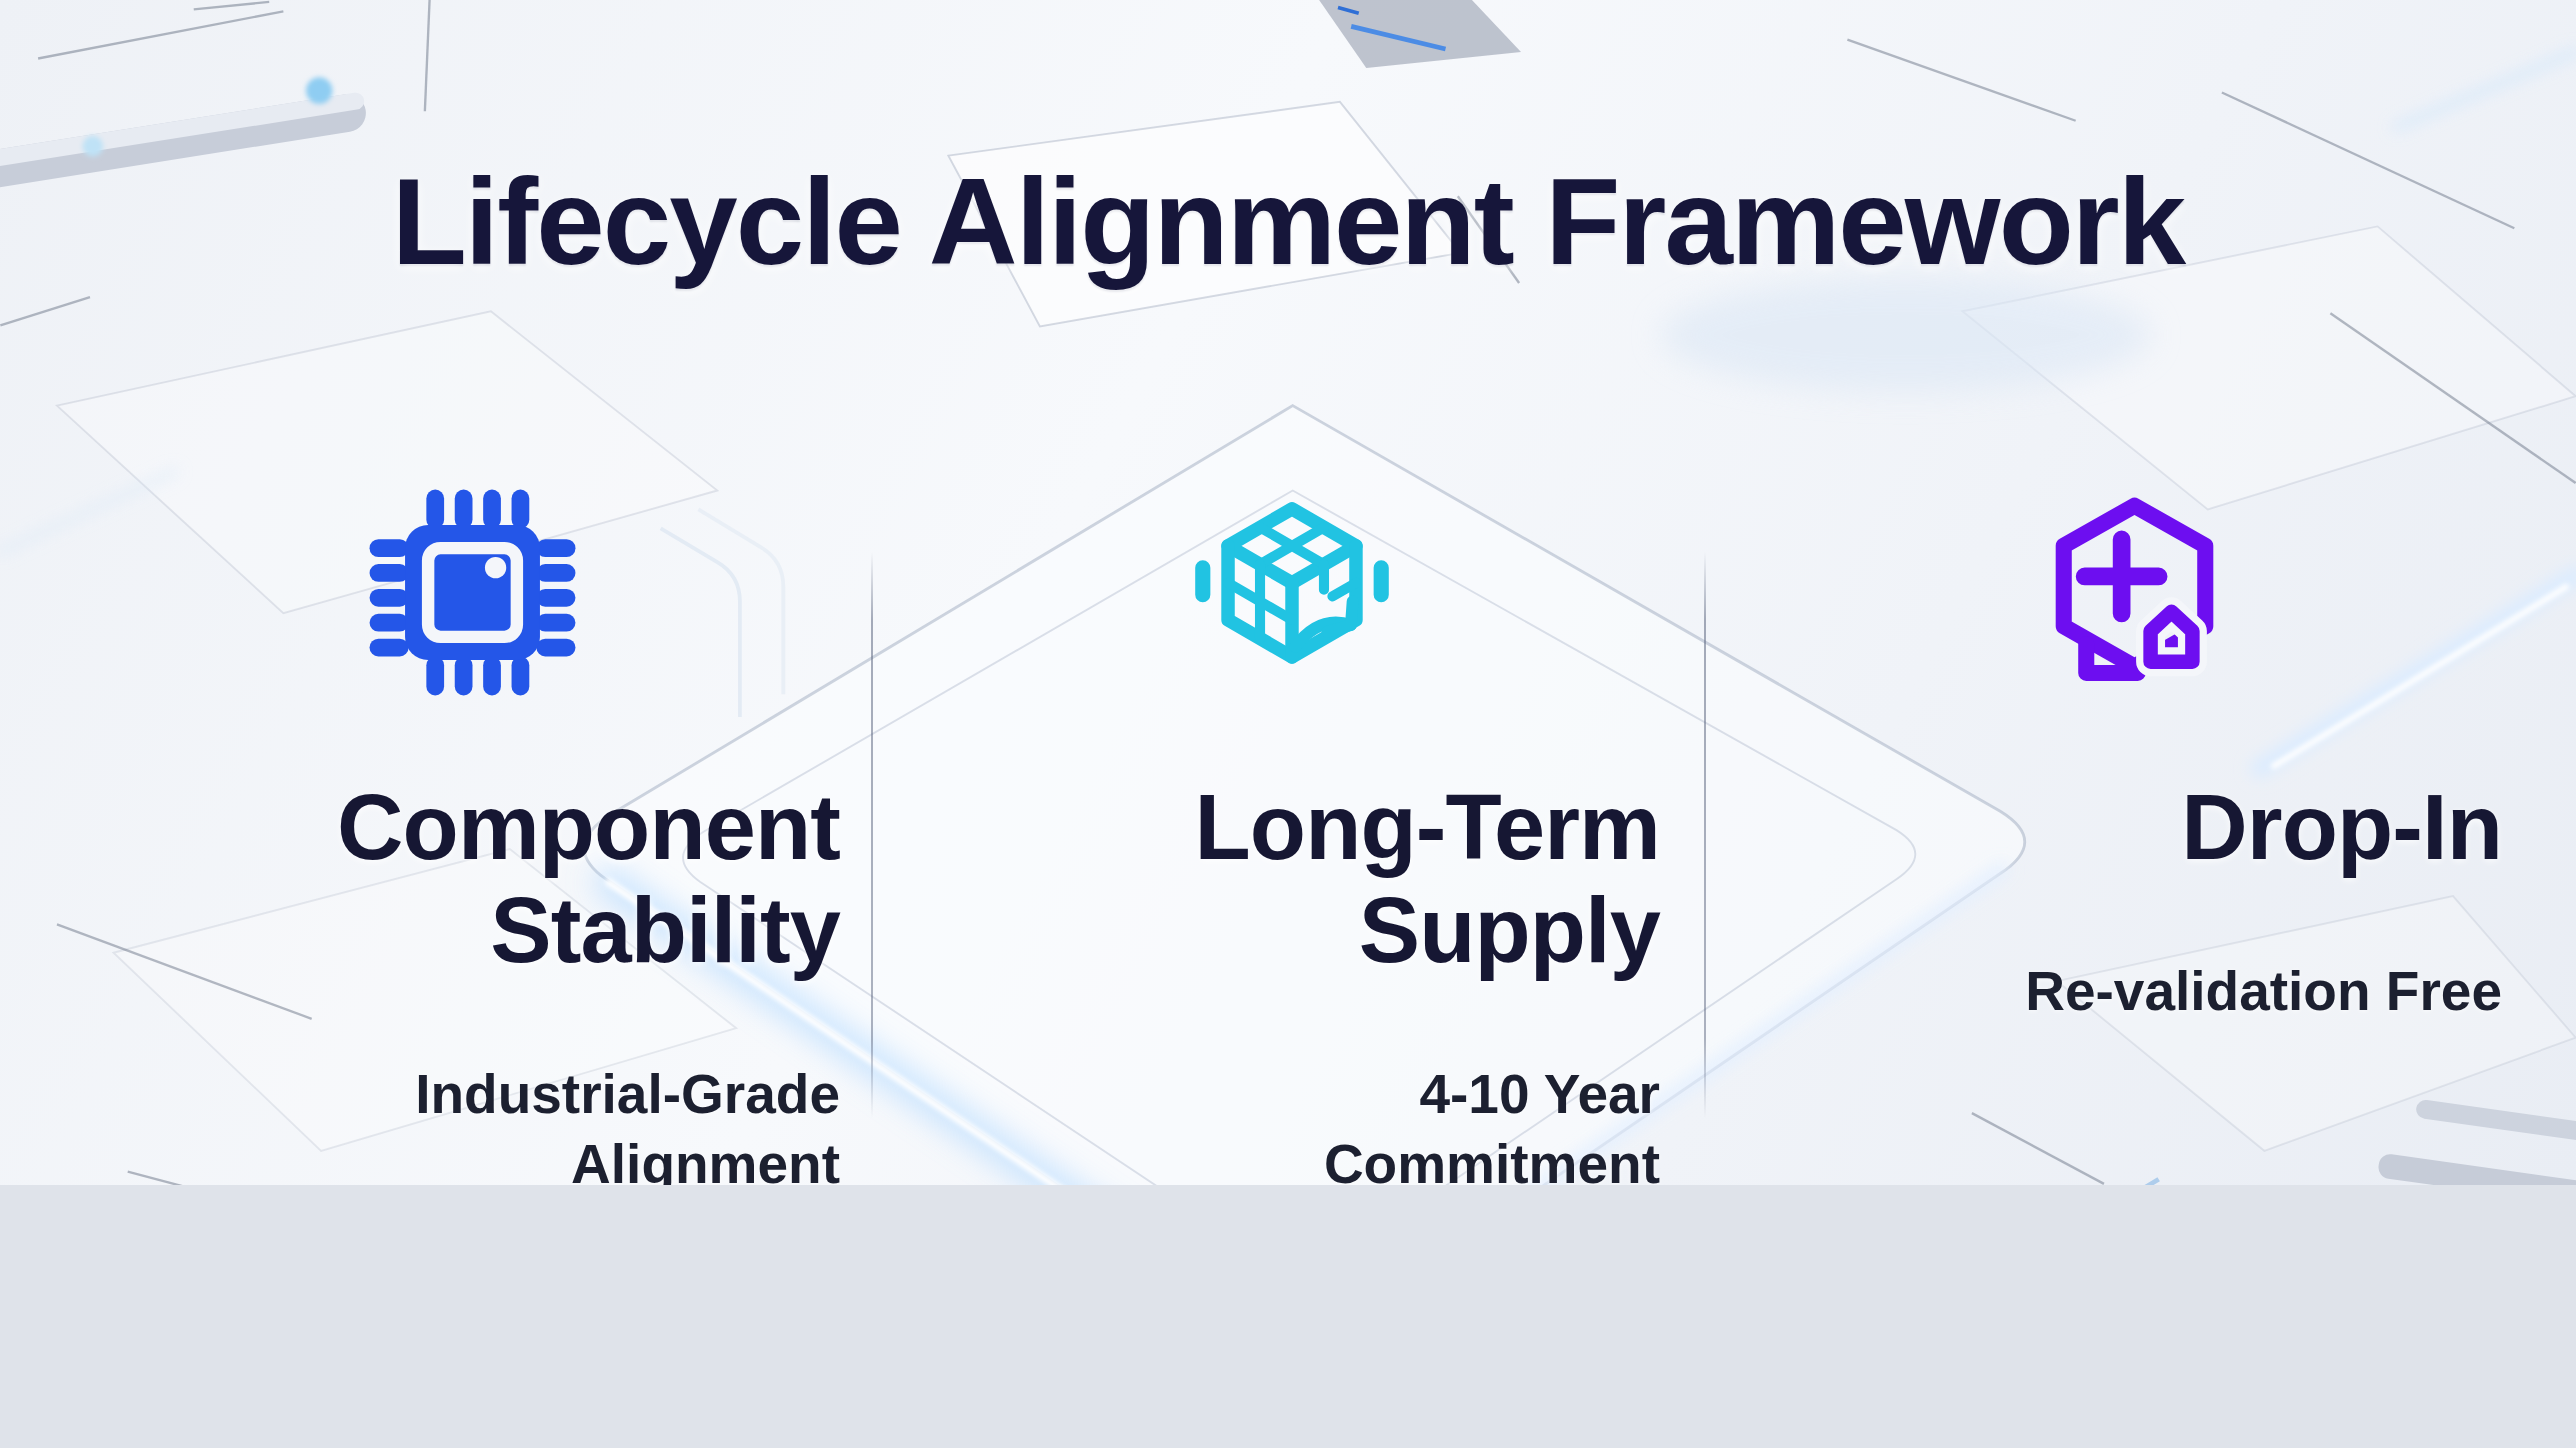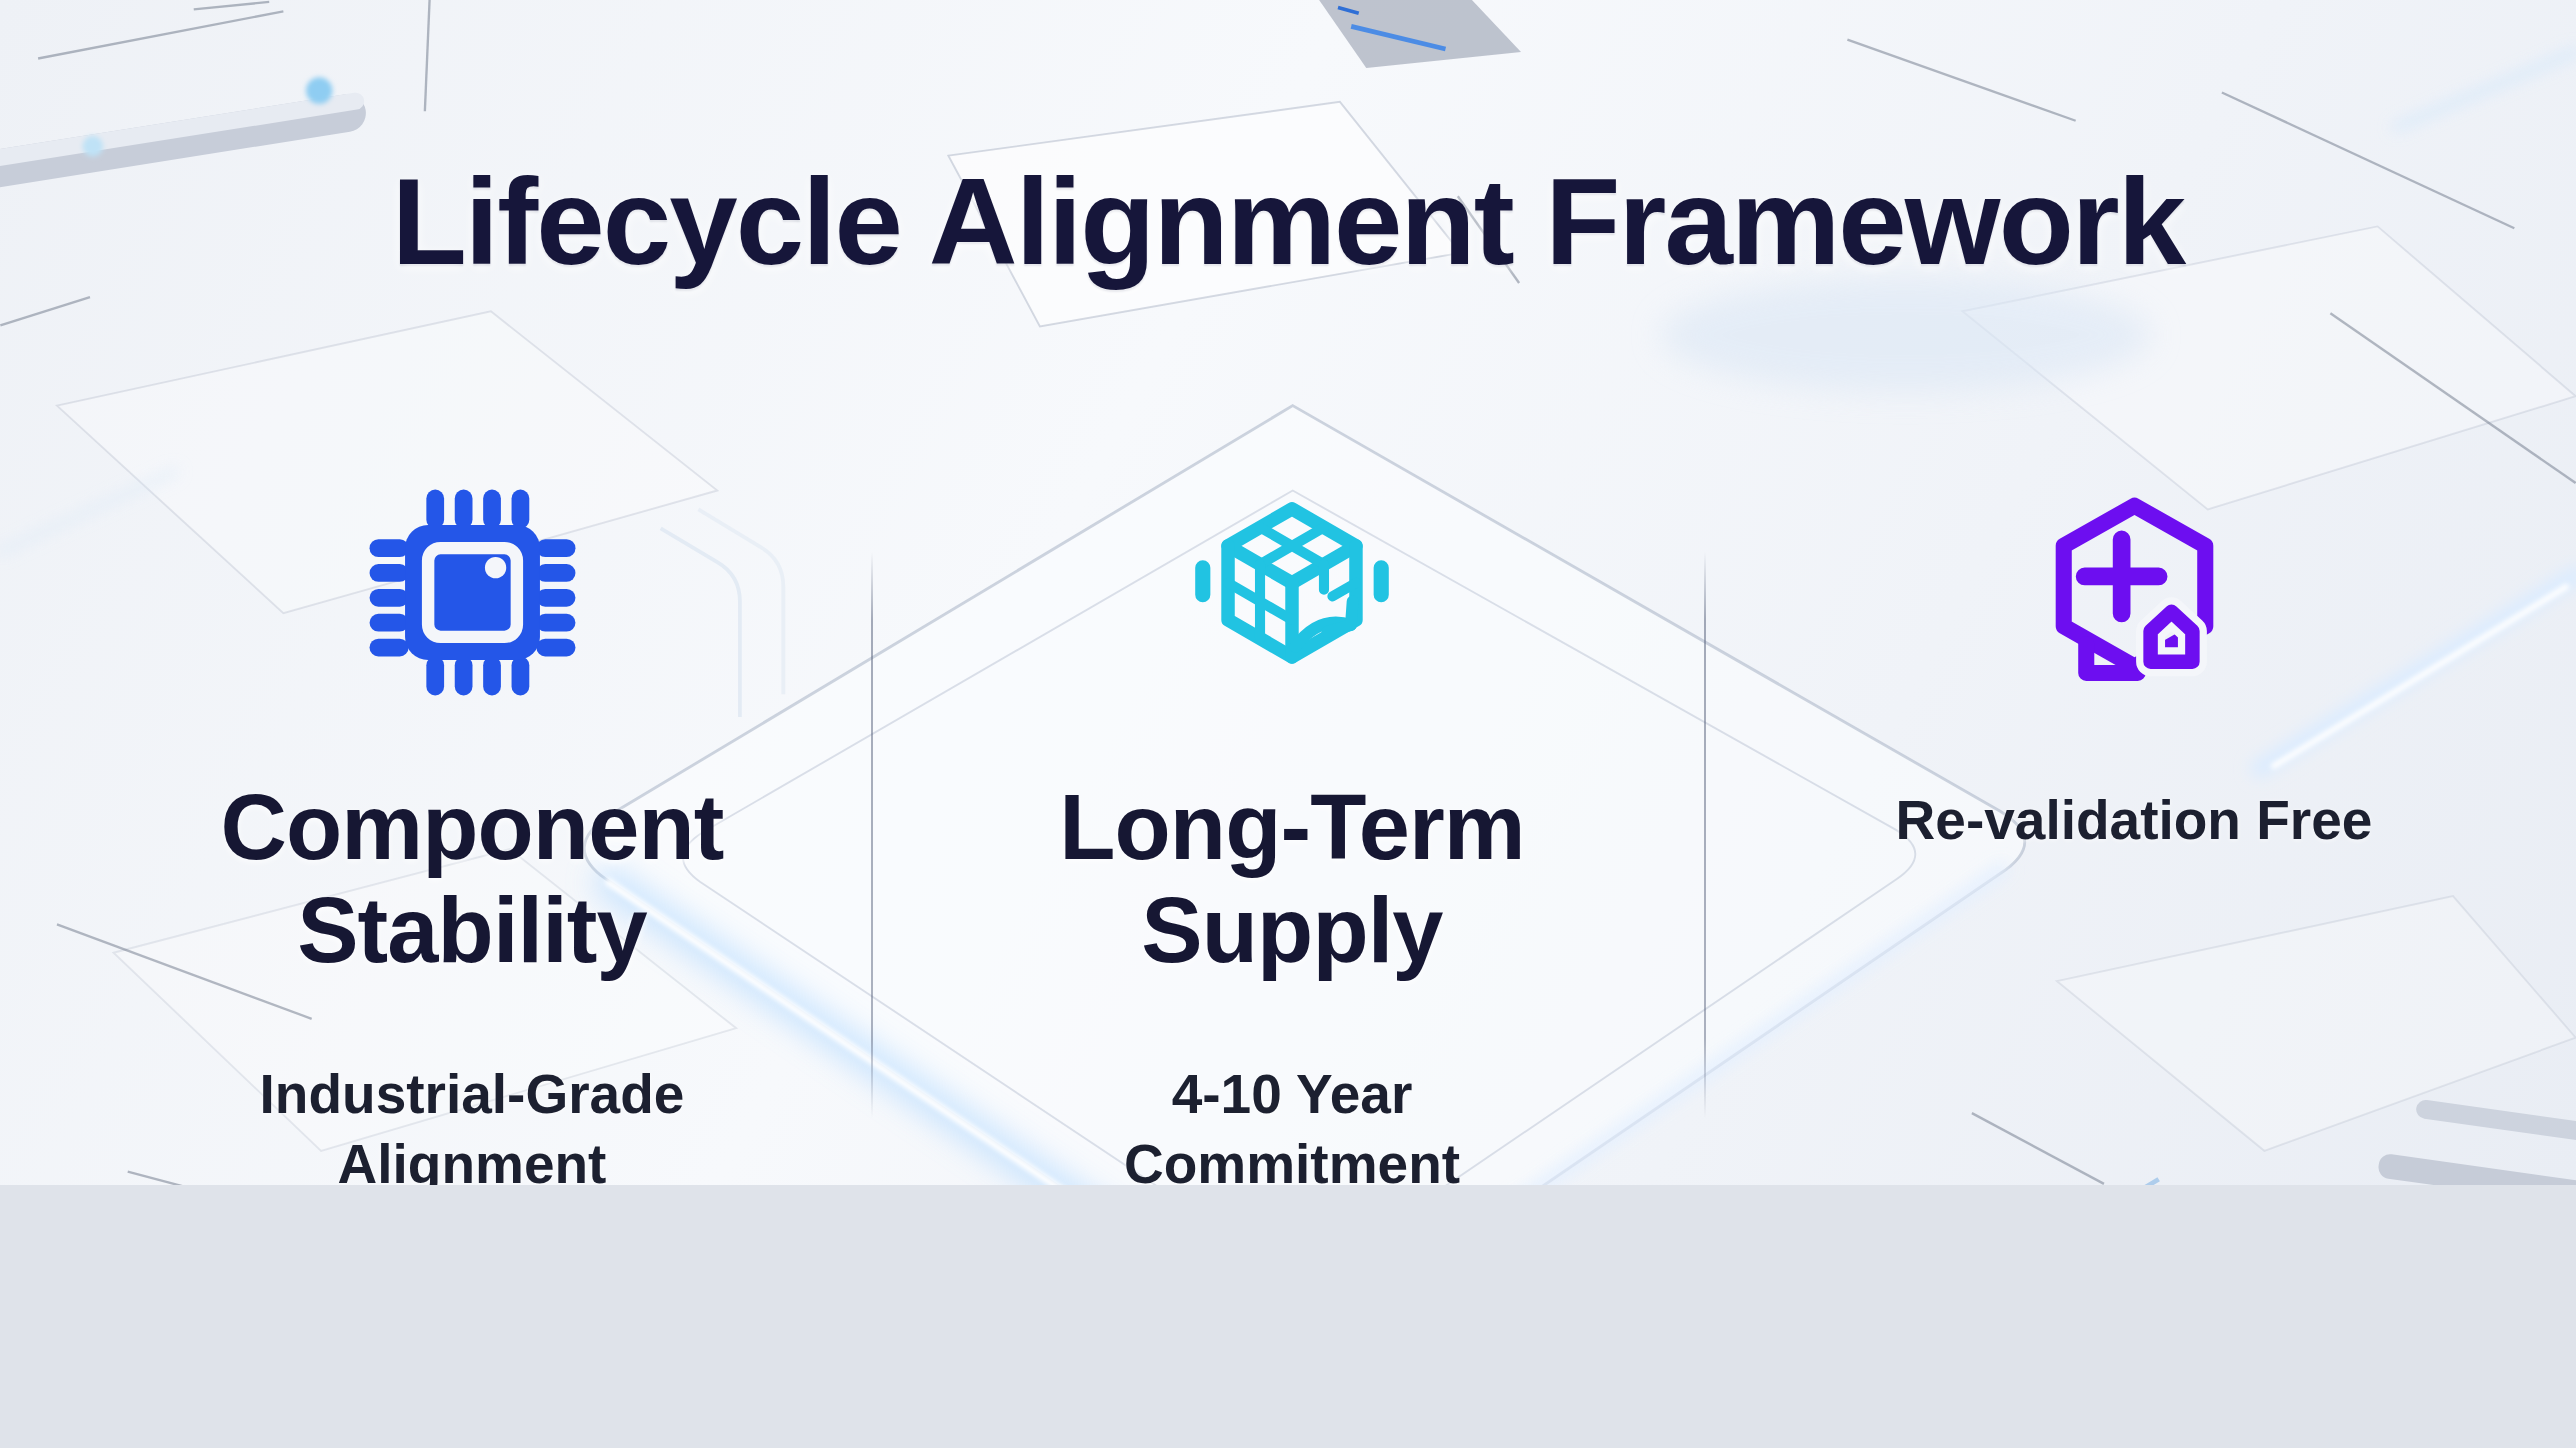--- a/index.html
+++ b/index.html
@@ -12,21 +12,21 @@
   .divider{
     position:absolute;top:552px;height:566px;width:1.9px;
     background:linear-gradient(to bottom,rgba(105,115,140,0) 0%,rgba(95,105,130,.55) 12%,rgba(95,105,130,.5) 86%,rgba(105,115,140,0) 100%);
   }
   .d1{left:871px;} .d2{left:1704px;}
   .title{
     position:absolute;left:0;right:0;top:151px;margin:0;text-align:center;
     font-size:123px;font-weight:700;letter-spacing:-1.9px;color:#16163a;
     text-shadow:0 2.8px 11.3px rgba(255,255,255,.85),0 1.9px 1.9px rgba(30,35,70,.18);
   }
-  .col{position:absolute;top:477px;width:736px;text-align:center;}
+  .col{position:absolute;top:477px;width:736px;text-align:right;}
   .col1{left:104px;} .col2{left:924px;} .col3{left:1766px;}
   .icon-wrap{height:231px;display:flex;align-items:center;justify-content:center;}
   .icon{display:block;}
   .i1{width:213px;height:213px;} .i2{width:202px;height:202px;} .i3{width:193px;height:193px;}
   .heading{
     margin:68px 0 0 0;font-size:92px;font-weight:700;line-height:1.12;
     letter-spacing:-0.9px;color:#161733;
     text-shadow:0 1.9px 7.5px rgba(255,255,255,.8);
   }
   .subtitle{
@@ -199,20 +199,21 @@
           <path stroke-width="11" d="M52 27 V73 M29 50 H75"></path>
           <path stroke-width="10" d="M30 92 V110 H62"></path>
         </g>
         <path fill="none" stroke="#f4f6fa" stroke-width="18" stroke-linejoin="round" d="M83 72 L96 84 V103 H70 V84 Z"></path>
         <g fill="none" stroke-linecap="round" stroke-linejoin="round" stroke="#6D0EF0">
           <path stroke-width="9" d="M83 72 L96 84 V103 H70 V84 Z"></path>
         </g>
       </svg>
     </div>
     <h2 class="heading">
+      <span class="line">Drop-In</span>
     </h2>
     <p class="subtitle">
       <span class="line">Re-validation Free</span>
       <span class="line"></span>
     </p>
   </section>
 
 </div>
 
 

